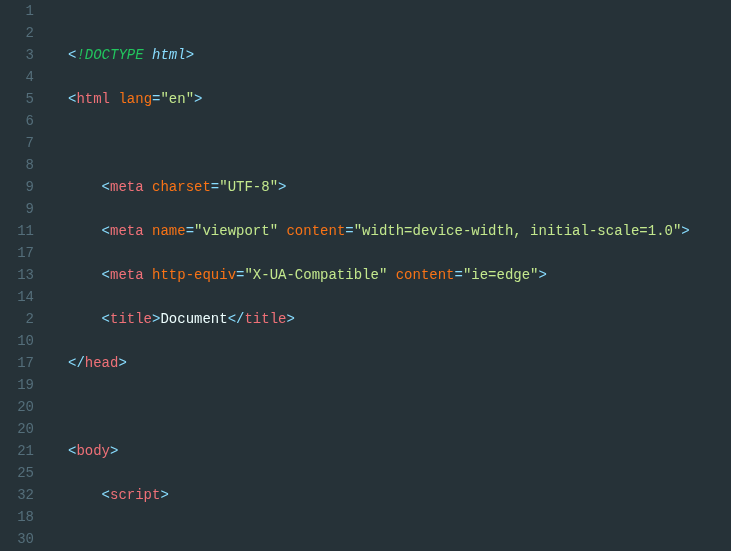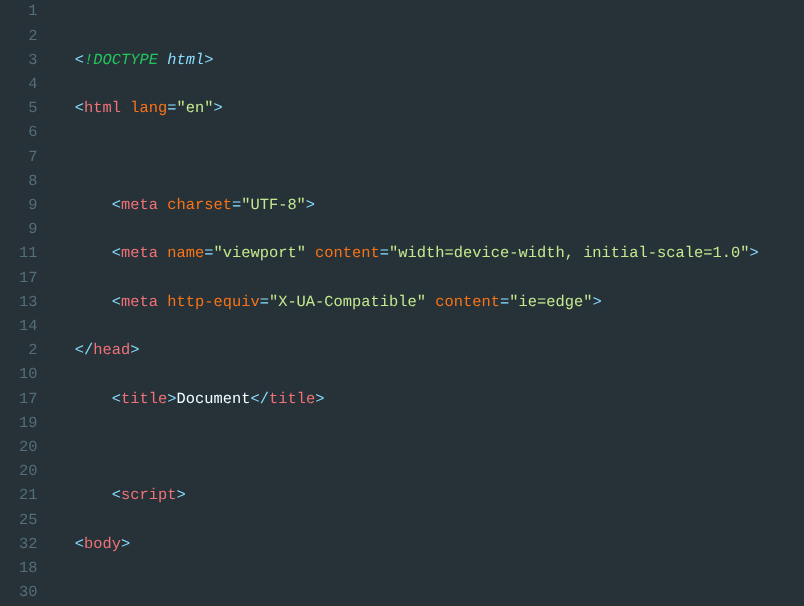--- a/index.html
+++ b/index.html
@@ -76,25 +76,25 @@
   </div>
 
 <div class="code" id="code">
 
 <div class="line"><span class="pun">&lt;</span><span class="doctype">!DOCTYPE</span><span class="doctype"> </span><span class="doctag">html</span><span class="pun">&gt;</span></div>
 <div class="line"><span class="pun">&lt;</span><span class="tag">html</span> <span class="attr">lang</span><span class="pun">=</span><span class="str">"en"</span><span class="pun">&gt;</span></div>
 <div class="line"></div>
 <div class="line">    <span class="pun">&lt;</span><span class="tag">meta</span> <span class="attr">charset</span><span class="pun">=</span><span class="str">"UTF-8"</span><span class="pun">&gt;</span></div>
 <div class="line">    <span class="pun">&lt;</span><span class="tag">meta</span> <span class="attr">name</span><span class="pun">=</span><span class="str">"viewport"</span> <span class="attr">content</span><span class="pun">=</span><span class="str">"width=device-width, initial-scale=1.0"</span><span class="pun">&gt;</span></div>
 <div class="line">    <span class="pun">&lt;</span><span class="tag">meta</span> <span class="attr">http-equiv</span><span class="pun">=</span><span class="str">"X-UA-Compatible"</span> <span class="attr">content</span><span class="pun">=</span><span class="str">"ie=edge"</span><span class="pun">&gt;</span></div>
+<div class="line">    <span class="pun">&lt;</span><span class="tag">title</span><span class="pun">&gt;</span><span class="text">Document</span><span class="pun">&lt;</span><span class="pun">/</span><span class="tag">title</span><span class="pun">&gt;</span></div>
 <div class="line"><span class="pun">&lt;</span><span class="pun">/</span><span class="tag">head</span><span class="pun">&gt;</span></div>
-<div class="line">    <span class="pun">&lt;</span><span class="tag">title</span><span class="pun">&gt;</span><span class="text">Document</span><span class="pun">&lt;</span><span class="pun">/</span><span class="tag">title</span><span class="pun">&gt;</span></div>
 <div class="line"></div>
+<div class="line"><span class="pun">&lt;</span><span class="tag">body</span><span class="pun">&gt;</span></div>
 <div class="line">    <span class="pun">&lt;</span><span class="tag">script</span><span class="pun">&gt;</span></div>
-<div class="line"><span class="pun">&lt;</span><span class="tag">body</span><span class="pun">&gt;</span></div>
 
 
 
 
 
 
 
 
 
 

